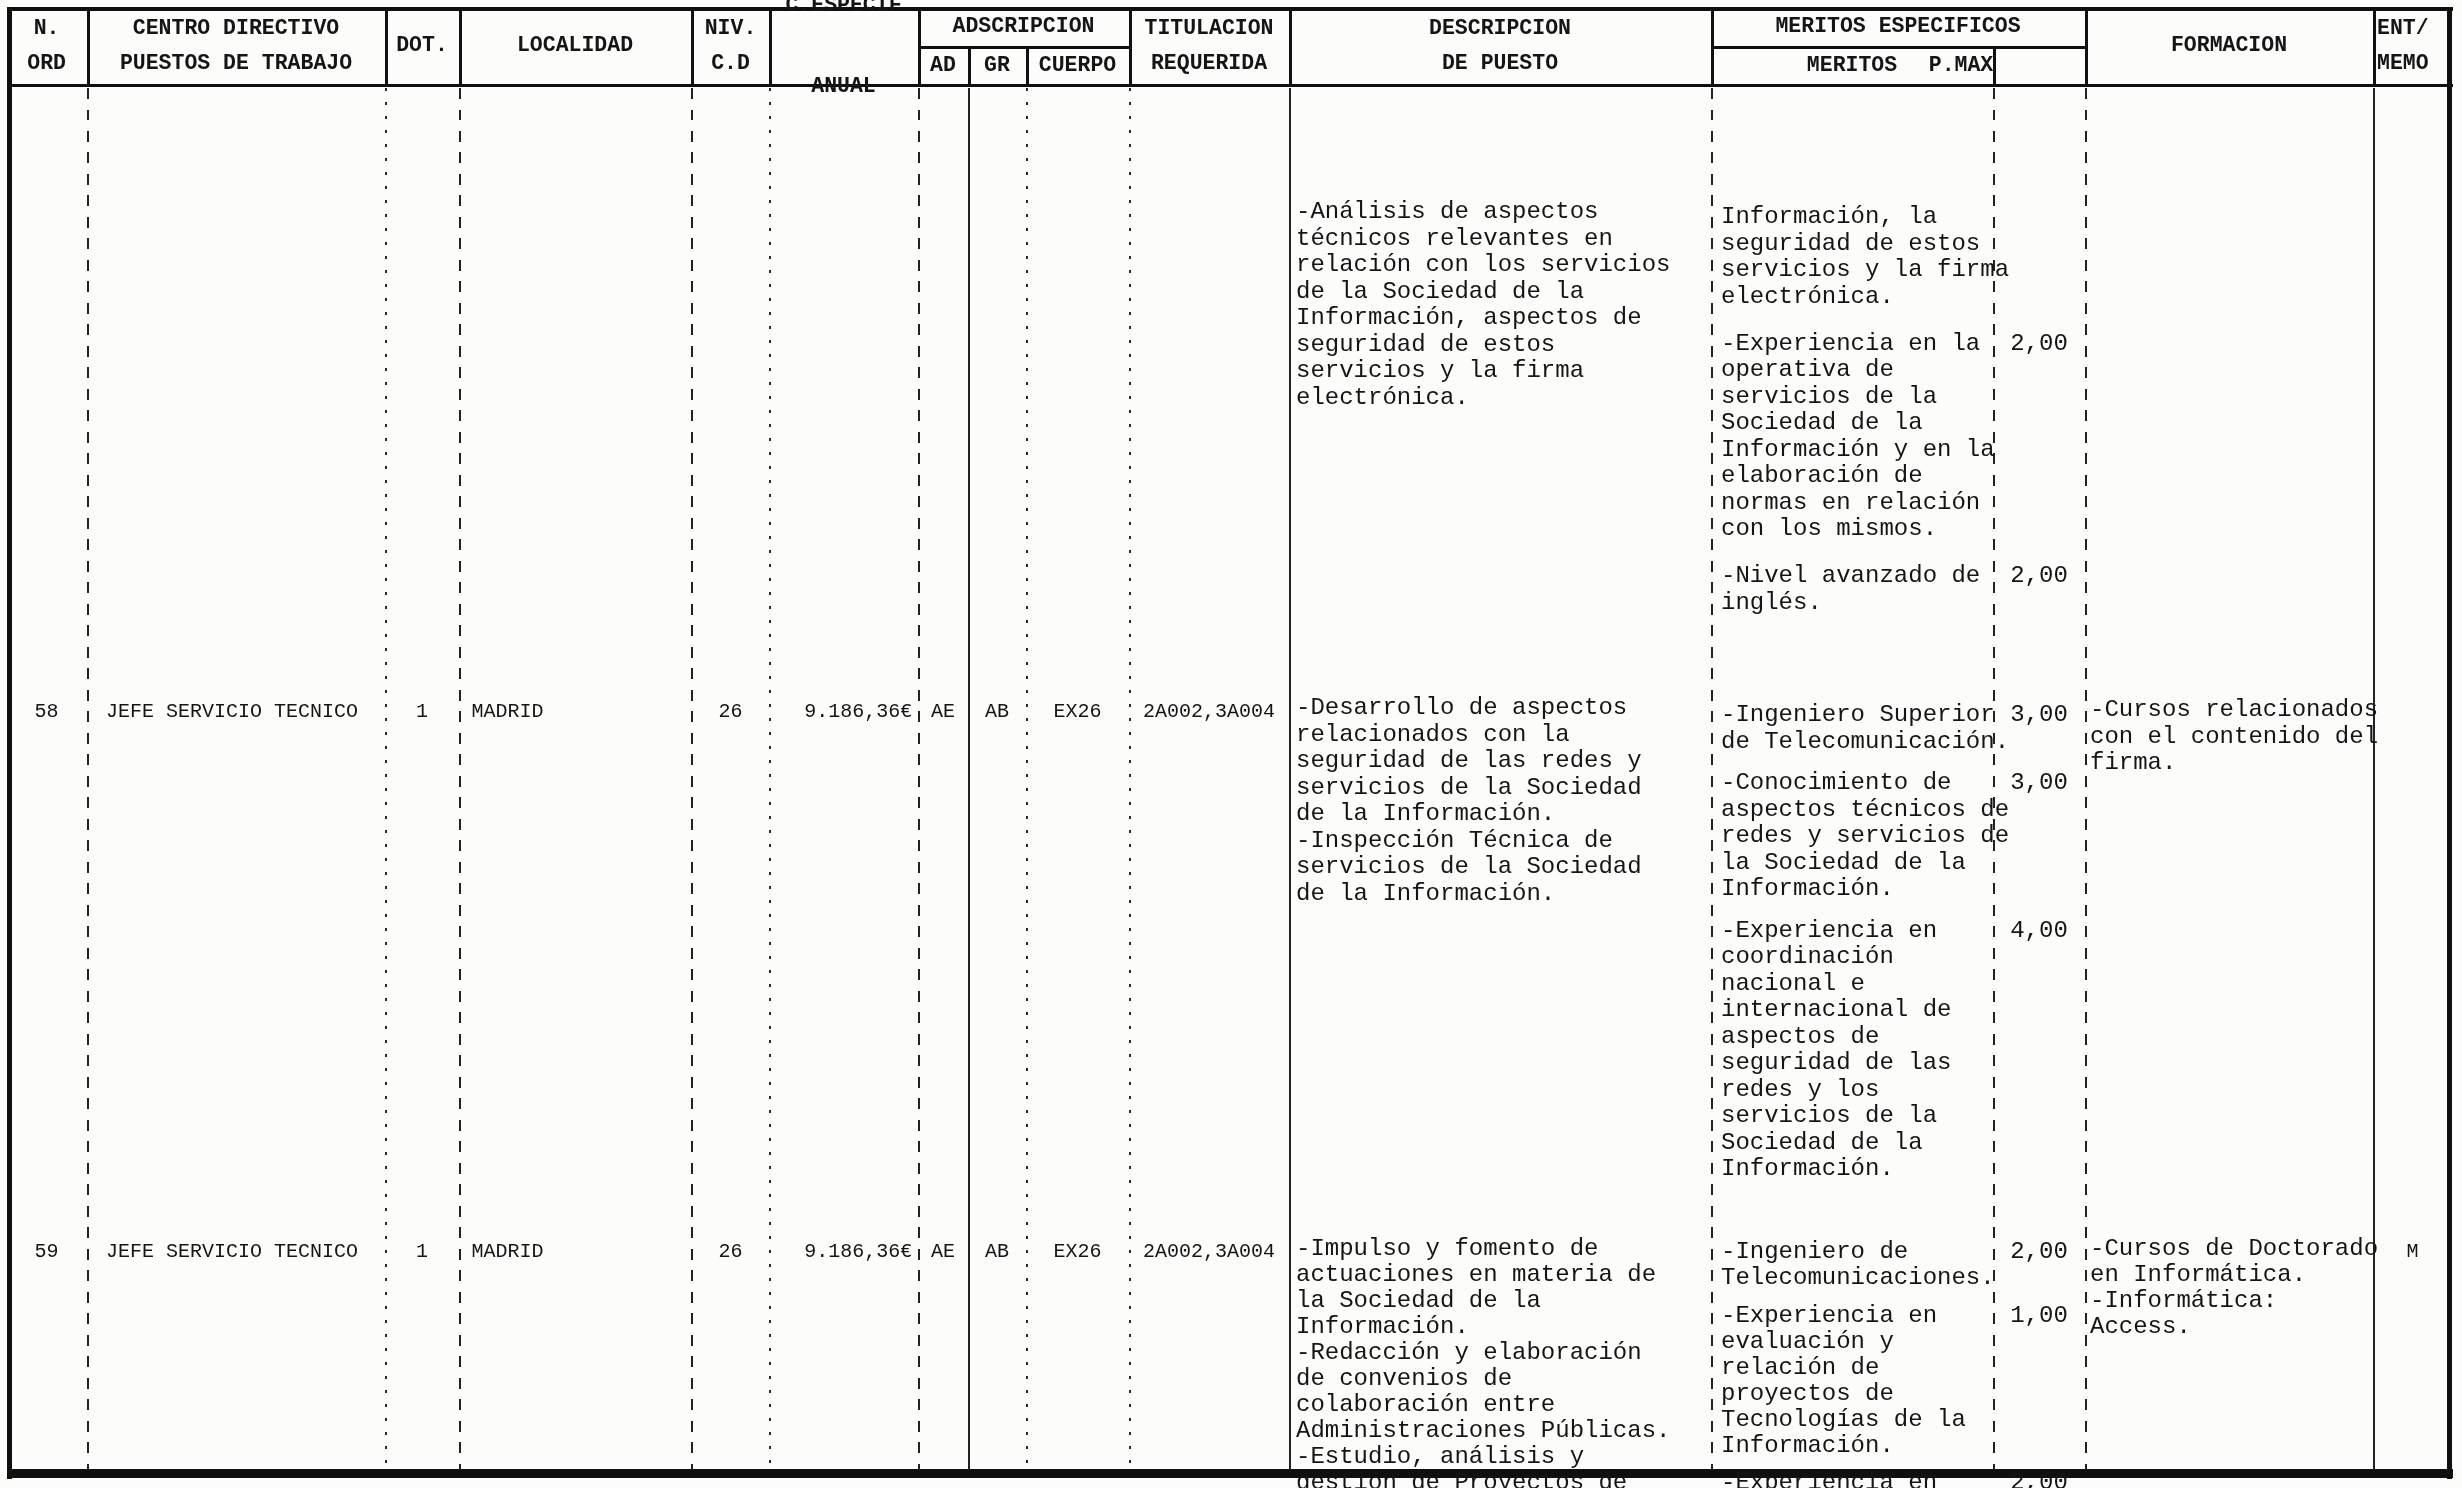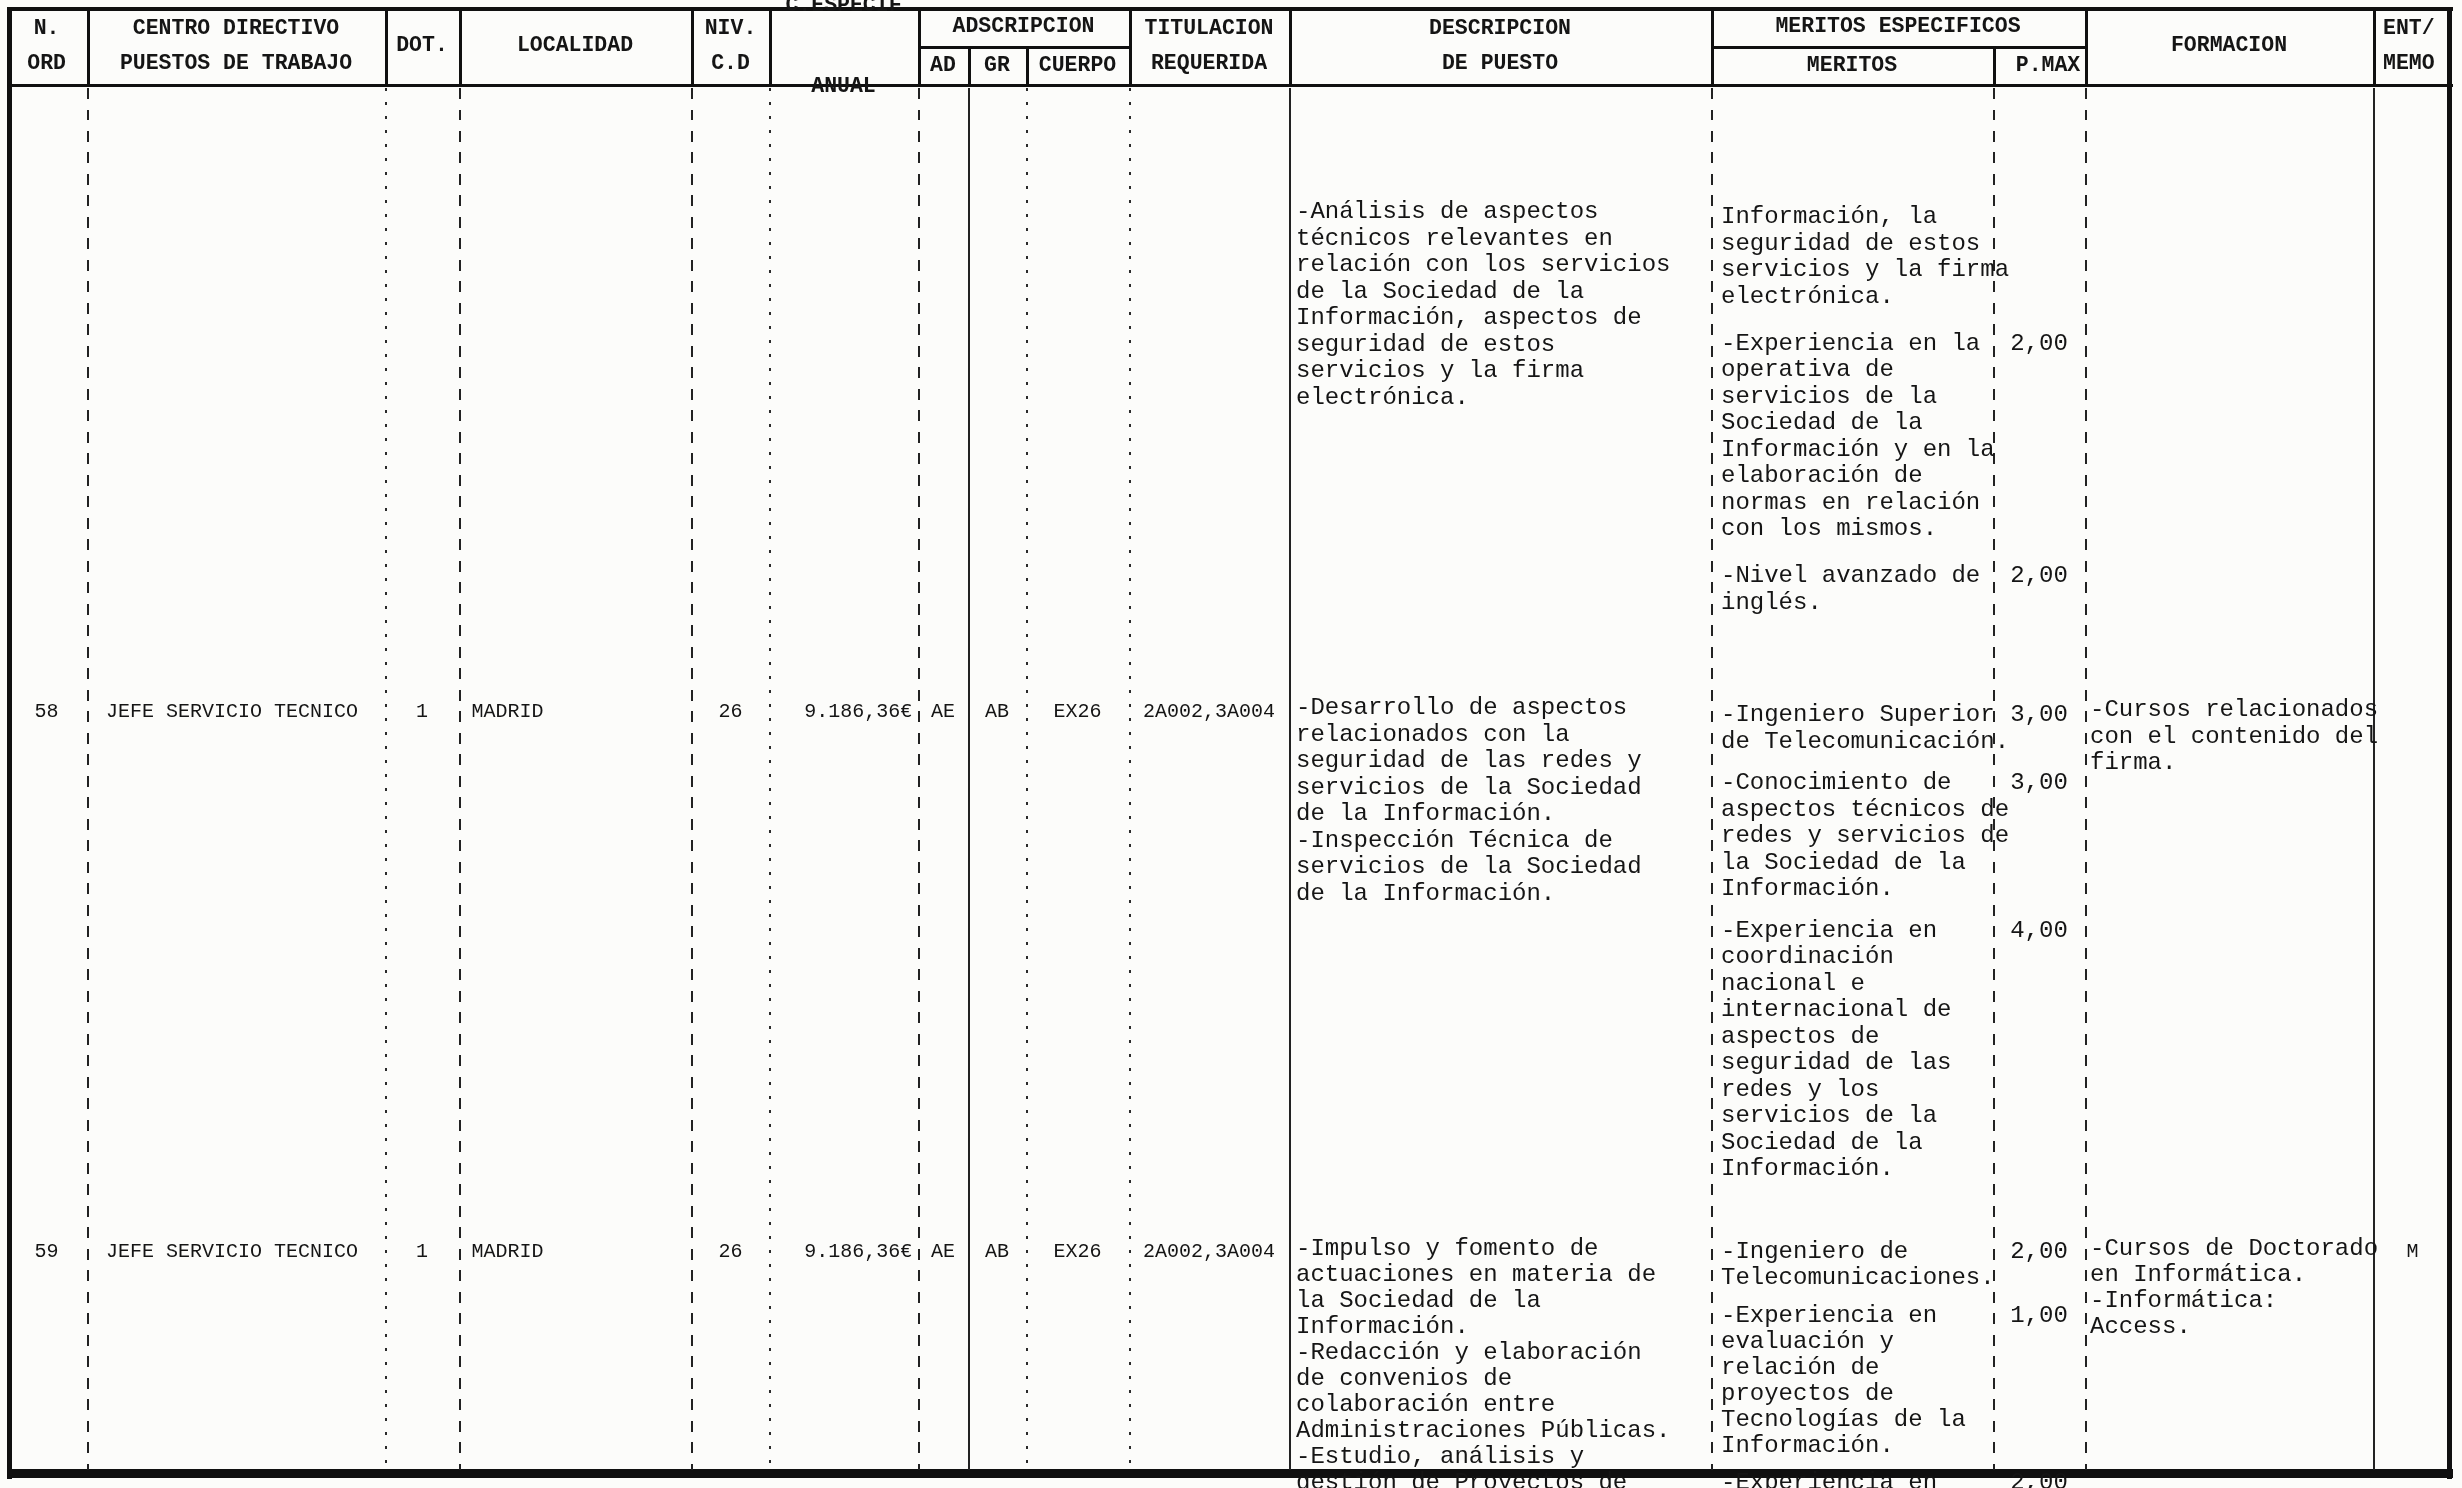--- a/index.html
+++ b/index.html
@@ -16,21 +16,21 @@
   .vline{position:absolute;width:1.7px;}
   .vline.solid{background:#222;}
   .vline.dashed{background-image:repeating-linear-gradient(180deg,#222 0 10.8px,transparent 10.8px 21.5px);}
   .vline.dotted{background-image:repeating-linear-gradient(180deg,#2a2a2a 0 3.3px,transparent 3.3px 14px);}
   .hcell{
     position:absolute;display:flex;flex-direction:column;
     align-items:center;justify-content:center;
     font-weight:bold;font-size:21.5px;line-height:35px;
     white-space:nowrap;text-align:center;
   }
-  .hcell.left{align-items:flex-start;padding-left:10px;box-sizing:border-box;font-family:Liberation Mono, monospace;}
+  .hcell.left{align-items:flex-start;padding-left:4px;box-sizing:border-box;font-family:Liberation Mono, monospace;}
   .val{position:absolute;font-size:20px;line-height:25px;white-space:nowrap;}
   .val.center{text-align:center;}
   .val.right{text-align:right;}
   .textcol{position:absolute;font-size:24px;}
   .para{margin:0;}
   .mblock{position:relative;}
   .mtext{width:290px;}
   .pmax{position:absolute;left:272px;top:0;width:92px;text-align:center;}
 </style>
 </head>
@@ -109,21 +109,21 @@
       <div class="hcell left" style="left: 2373px; top: 6.6px; position: absolute; width: 79px; height: 78px;">
         <div>ENT/</div>
         <div>MEMO</div>
       </div>
       <div class="hcell" style="left: 918px; top: 6.6px; position: absolute; width: 211px; height: 39px;">ADSCRIPCION</div>
       <div class="hcell" style="left: 918px; top: 46px; position: absolute; width: 50px; height: 39px;">AD</div>
       <div class="hcell" style="left: 968px; top: 46px; position: absolute; width: 58px; height: 39px;">GR</div>
       <div class="hcell" style="left: 1026px; top: 46px; position: absolute; width: 103px; height: 39px;">CUERPO</div>
       <div class="hcell" style="left: 1711px; top: 6.6px; position: absolute; width: 374px; height: 39px;">MERITOS ESPECIFICOS</div>
       <div class="hcell" style="left: 1711px; top: 46px; position: absolute; width: 282px; height: 39px;">MERITOS</div>
-      <div class="hcell" style="left: 1992px; top: 46px; position: absolute; width: 112px; height: 39px;">P.MAX</div>
+      <div class="hcell" style="left: 1905px; top: 46px; position: absolute; width: 112px; height: 39px;">P.MAX</div>
       <div class="textcol" style="left: 1296px; top: 199px; position: absolute; width: 387px; line-height: 26.5px;">
         <div class="para">-Análisis de aspectos técnicos relevantes en relación con los servicios de la Sociedad de la Información, aspectos de seguridad de estos servicios y la firma electrónica.</div>
       </div>
       <div class="textcol" style="left: 1721px; top: 204px; position: absolute; width: 364px; line-height: 26.5px;">
         <div class="mblock" style="margin-bottom: 20.7px;">
           <div class="mtext">Información, la seguridad de estos servicios y la firma electrónica.</div>
         </div>
         <div class="mblock" style="margin-bottom: 20.7px;">
           <div class="mtext">-Experiencia en la operativa de servicios de la Sociedad de la Información y en la elaboración de normas en relación con los mismos.</div>
           <div class="pmax">2,00</div>

